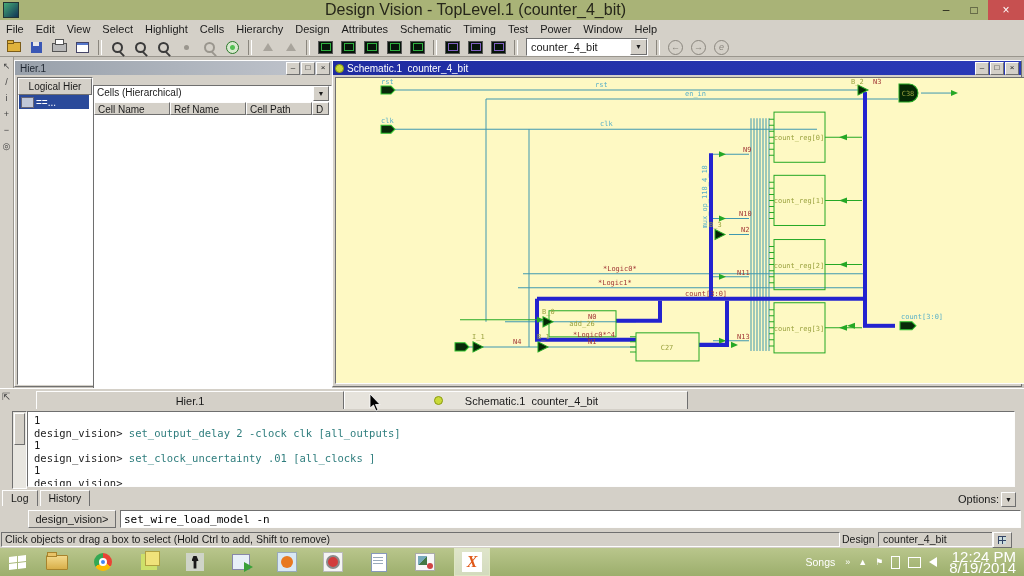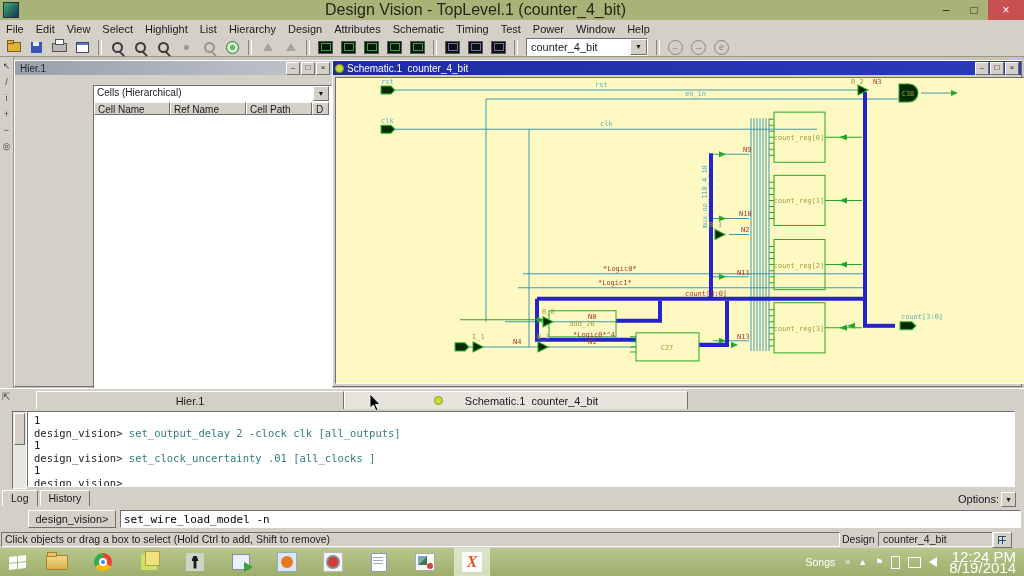--- a/index.html
+++ b/index.html
@@ -166,21 +166,21 @@
     <span class="wbtn">□</span>
     <span class="wbtn" id="close-btn">×</span>
   </div>
 
   <div class="abs" id="menubar">
     <span class="menu-item">File</span>
     <span class="menu-item">Edit</span>
     <span class="menu-item">View</span>
     <span class="menu-item">Select</span>
     <span class="menu-item">Highlight</span>
-    <span class="menu-item">List</span>
+    <span class="menu-item">Cells</span>
     <span class="menu-item">Hierarchy</span>
     <span class="menu-item">Design</span>
     <span class="menu-item">Attributes</span>
     <span class="menu-item">Schematic</span>
     <span class="menu-item">Timing</span>
     <span class="menu-item">Test</span>
     <span class="menu-item">Power</span>
     <span class="menu-item">Window</span>
     <span class="menu-item">Help</span>
   </div>
@@ -293,20 +293,27 @@
       <span class="vtool">−</span>
       <span class="vtool">◎</span>
     </div>
 
     <div class="abs raised" id="hier-win">
       <div class="child-title" id="hier-title">
         <span class="t">Hier.1</span>
         <span class="cbtn raised">–</span>
         <span class="cbtn raised">□</span>
         <span class="cbtn raised">×</span>
+      </div>
+      <div class="abs sunken" id="hier-left">
+        <div class="abs raised" id="hier-left-header">Logical Hier</div>
+        <div class="abs" id="tree-item">
+          <span class="chip"></span>
+          <span>==...</span>
+        </div>
       </div>
       <div class="abs sunken" id="hier-right">
         <div class="abs" id="cells-dropdown">
           <span class="val">Cells (Hierarchical)</span>
           <span class="drop raised">▼</span>
         </div>
         <div class="abs" id="cells-header">
           <span class="col-h raised" style="width:76px">Cell Name</span>
           <span class="col-h raised" style="width:76px">Ref Name</span>
           <span class="col-h raised" style="width:66px">Cell Path</span>

